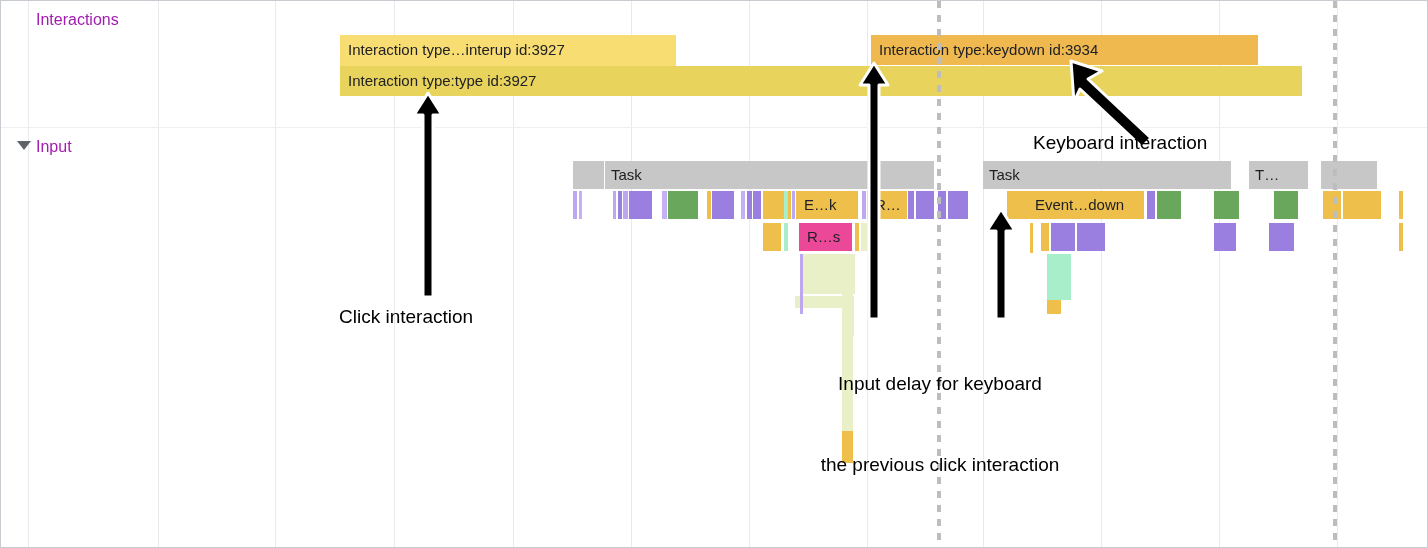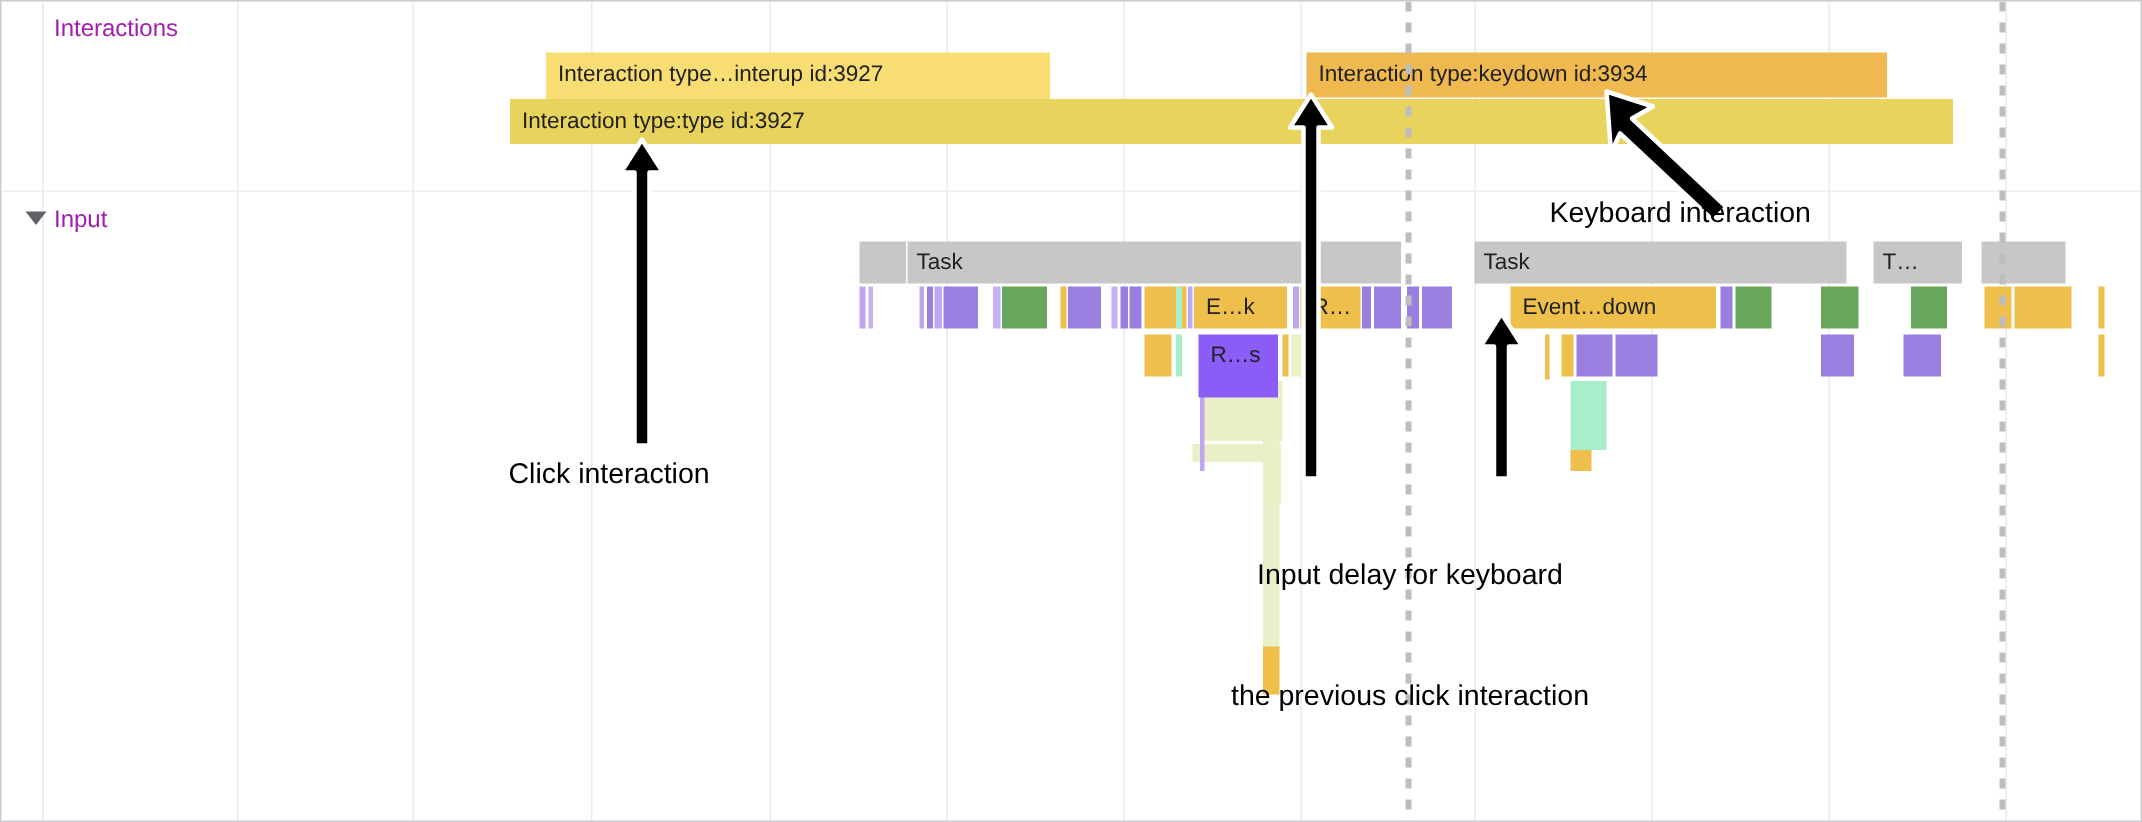--- a/index.html
+++ b/index.html
@@ -120,30 +120,30 @@
       <div class="bar" style="left: 1320px; top: 160px; width: 56px; height: 28px; background: rgb(199, 199, 199);"></div>
     </div>
 
   <div id="event-layer">
       <div class="evbar" style="left: 795px; top: 190px; width: 62px; height: 28px; background: rgb(238, 192, 75);">
         <span style="padding-top: 6px;">E…k</span>
       </div>
       <div class="evbar" style="left: 866px; top: 190px; width: 40px; height: 28px; background: rgb(238, 192, 75);">
         <span style="padding-top: 6px;">R…</span>
       </div>
-      <div class="evbar" style="left: 798px; top: 222px; width: 53px; height: 42px; background: #8b5cf6;">
+      <div class="evbar" style="left: 798px; top: 222px; width: 53px; height: 28px; background: #ec4899;">
         <span style="padding-top: 6px;">R…s</span>
       </div>
       <div class="evbar" style="left: 1006px; top: 190px; width: 137px; height: 28px; background: rgb(238, 192, 75);">
-        <span style="padding-top: 6px;">Event…down</span>
+        <span style="padding-top: 6px; text-align: center;">Event…down</span>
       </div>
     </div>
 
   <div id="interaction-layer">
-      <div class="evbar" style="left: 339px; top: 34px; width: 336px; height: 42px; background: rgb(248, 221, 114); margin-left: 24px;">
+      <div class="evbar" style="left: 339px; top: 34px; width: 336px; height: 42px; background: rgb(248, 221, 114);">
         <span style="padding-top: 7px;">Interaction type…interup id:3927</span>
       </div>
       <div class="evbar" style="left: 870px; top: 34px; width: 387px; height: 30px; background: rgb(239, 185, 80);">
         <span style="padding-top: 7px;">Interaction type:keydown id:3934</span>
       </div>
       <div class="evbar" style="left: 339px; top: 65px; width: 962px; height: 30px; background: rgb(232, 212, 92);">
         <span style="padding-top: 7px;">Interaction type:type id:3927</span>
       </div>
     </div>
 

